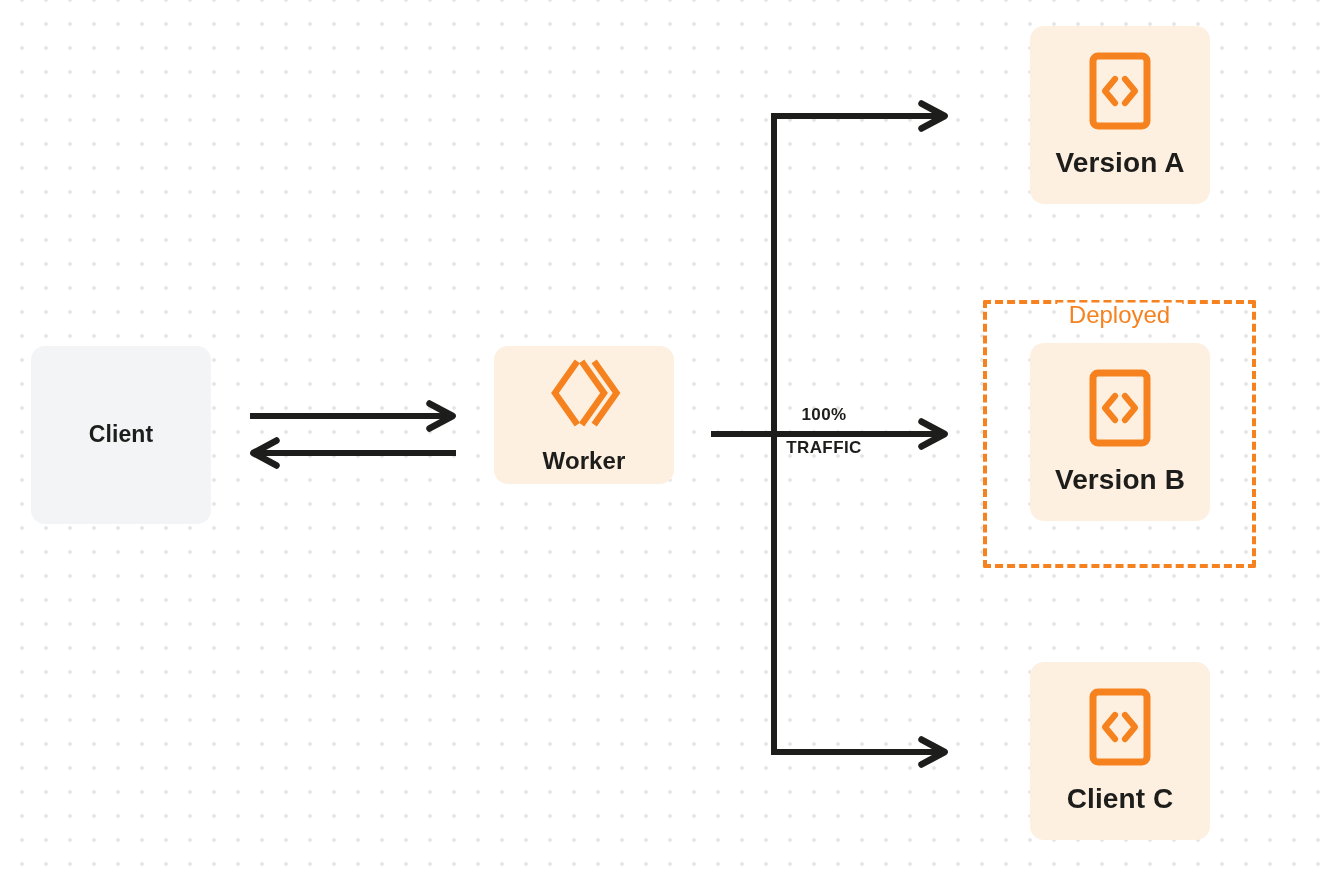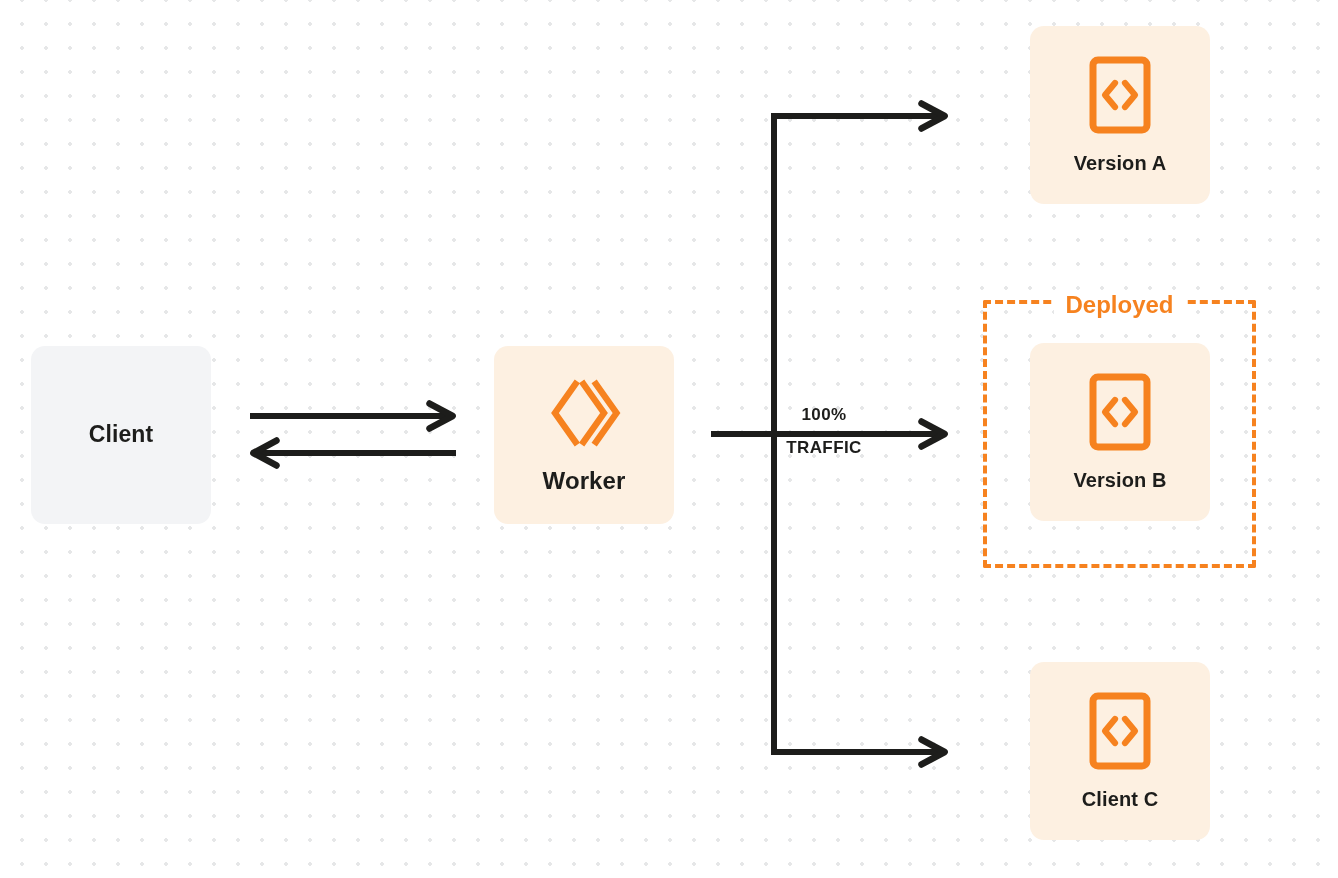--- a/index.html
+++ b/index.html
@@ -48,37 +48,37 @@
     height: 178px;
     background: #f3f4f6;
   }
   #client-node .node-label { font-size: 23px; }
 
   
   #worker-node {
     left: 494px;
     top: 346px;
     width: 180px;
-    height: 178px;
+    height: 138px;
     background: #fdf0e1;
   }
   #worker-node .node-label {
     font-size: 24px;
     margin-top: 14px;
   }
 
   
   .version-node {
     width: 180px;
     height: 178px;
     background: #fdf0e1;
     left: 1030px;
   }
   .version-node .node-label {
-    font-size: 20px;
+    font-size: 28px;
     margin-top: 14px;
   }
   #version-a-node { top: 26px; }
   #version-b-node { top: 343px; text-align: center; }
   #version-c-node { top: 662px; }
 
   
   .worker-logo { display: block; }
   .code-icon  { display: block; }
 
@@ -89,26 +89,26 @@
     top: 300px;
     width: 273px;
     height: 268px;
     border: 4px dashed #f6821f;
     border-radius: 2px;
     box-sizing: border-box;
   }
   #deployed-label {
     position: absolute;
     left: 50%;
-    top: 1px;
+    top: 11px;
     transform: translate(-50%, -52%);
     background: #ffffff;
     padding: 0 12px;
     font-size: 24px;
-    font-weight: bold;
+    font-weight: normal;
     color: #f6821f;
     white-space: nowrap;
     line-height: 1;
   }
 
   
   #traffic-label {
     position: absolute;
     left: 754px;
     top: 350px;

